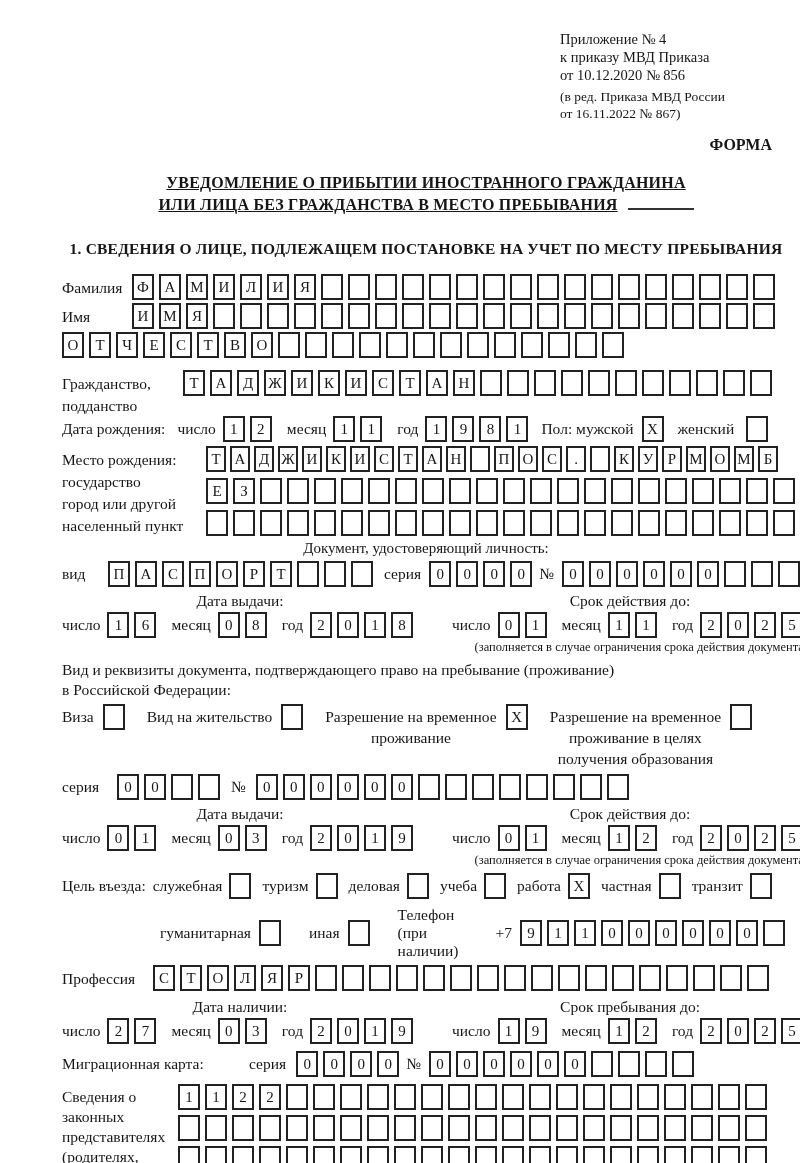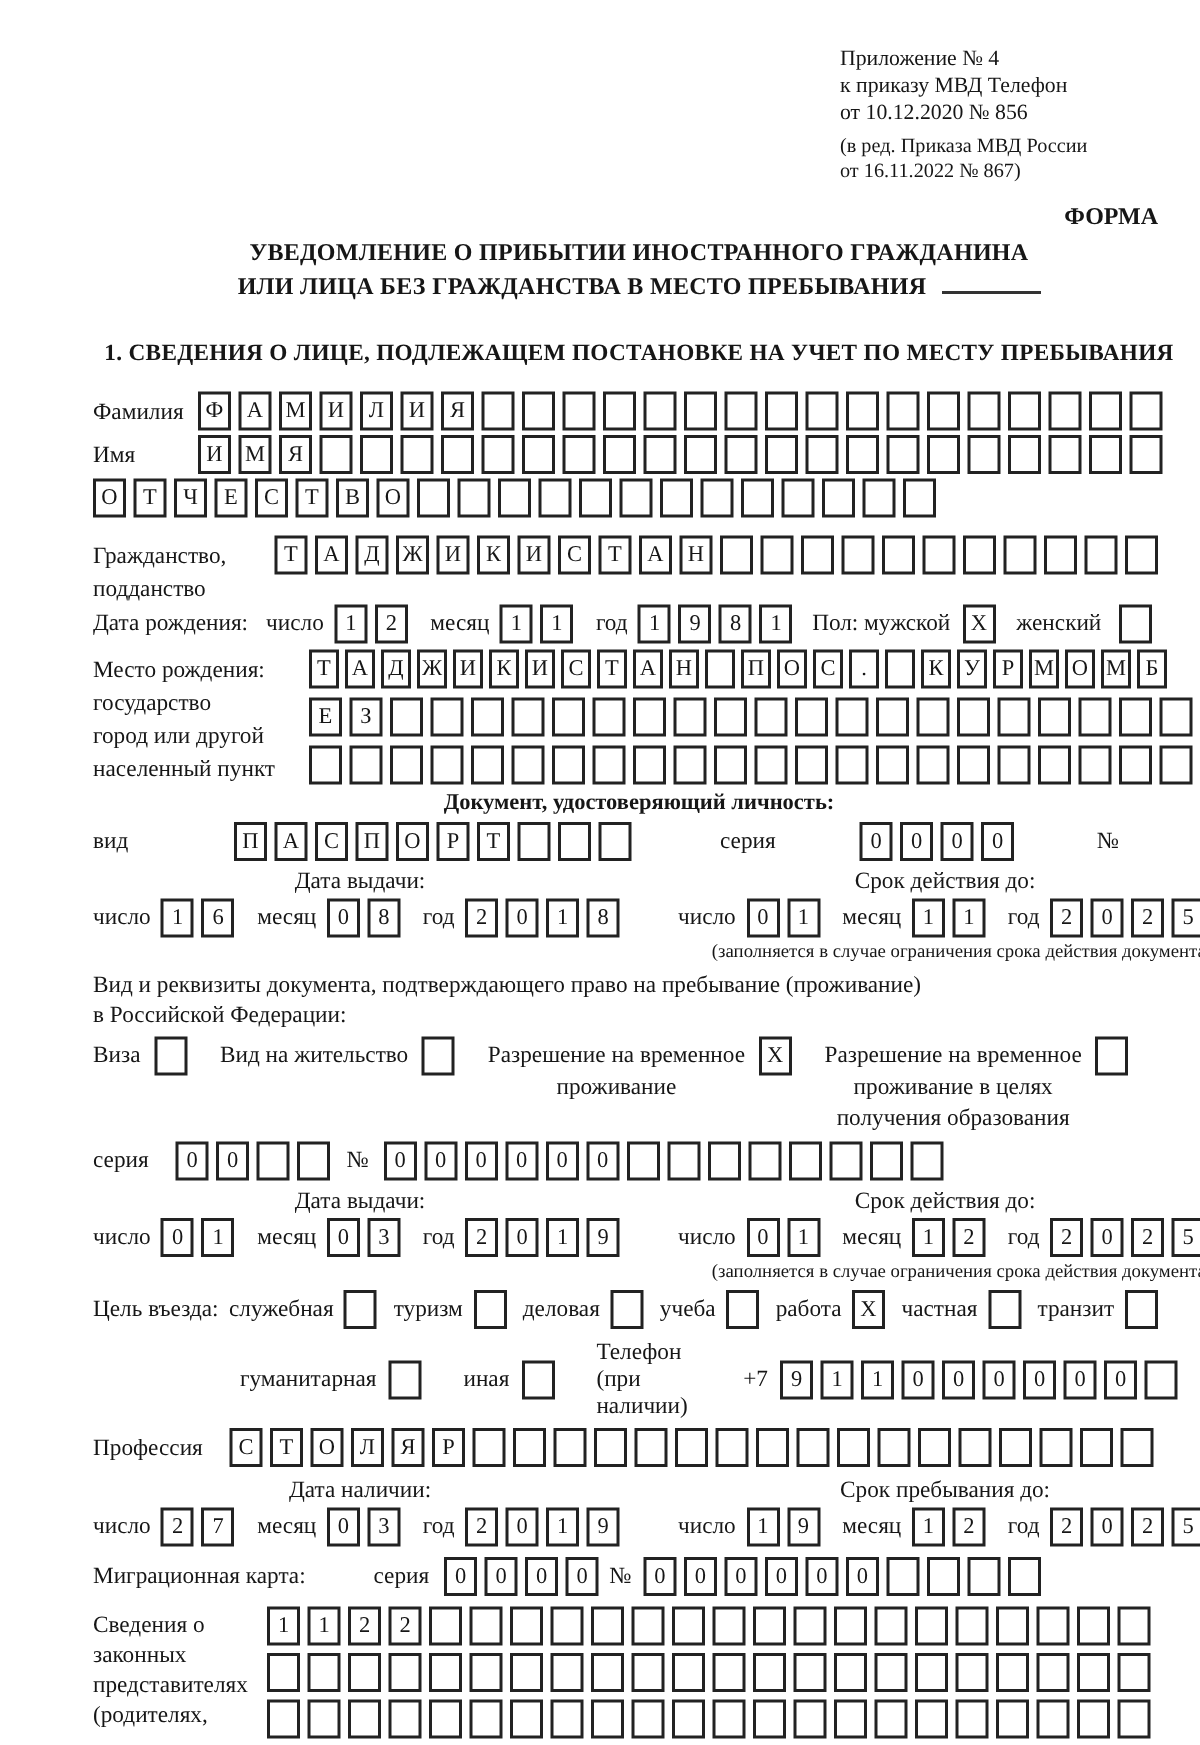--- a/index.html
+++ b/index.html
@@ -9,41 +9,41 @@
     color:#161616;-webkit-font-smoothing:antialiased;
   }
   .page{width:800px;height:1163px;padding:30px 10px 0 62px;box-sizing:border-box;overflow:hidden;position:relative;}
 
   
   .hdr-block{margin-left:498px;font-size:14.5px;line-height:18px;}
   .hdr-edition{font-size:13.5px;line-height:17px;margin-top:4px;}
   .form-label{font-weight:bold;font-size:16px;text-align:right;margin:14px 18px 0 0;}
 
   
-  .title{font-weight:bold;font-size:16px;text-align:center;line-height:22px;margin-top:4px;letter-spacing:.2px;}
+  .title{font-weight:bold;font-size:16px;text-align:center;line-height:22px;margin-top:18px;letter-spacing:.2px;text-decoration:underline;}
   .blank-line{display:inline-block;width:66px;border-bottom:2px solid #333;height:14px;margin-left:10px;}
   .sect-heading{font-weight:bold;font-size:15.5px;text-align:center;margin-top:24px;letter-spacing:.2px;}
 
   
   .cells{display:flex;flex:none;}
   .cell{
     box-sizing:border-box;flex:none;width:22px;height:26px;border:2px solid #222;
     margin-right:5px;display:flex;align-items:center;justify-content:center;
     font-size:15px;line-height:1;background:#fff;
   }
   .compact .cell{width:20px;margin-right:4px;}
   .chk{margin-right:0;}
 
   .f-row{display:flex;align-items:flex-start;}
   .h26{height:26px;}
   .f-label{flex:none;font-size:15.5px;line-height:22px;padding-top:3px;}
   .w70{width:70px;} .w143{width:143px;} .w121{width:121px;} .w144{width:144px;}
   .w90{width:91px;} .w187{width:187px;} .w116{width:116px;}
 
-  .doc-heading{font-weight:bold;font-size:15px;text-align:center;margin-top:2px;line-height:18px;}
+  .doc-heading{font-weight:normal;font-size:15px;text-align:center;margin-top:2px;line-height:18px;}
 
   
   .date-sec{display:flex;align-items:flex-start;}
   .date-col{display:flex;flex-direction:column;}
   .date-col .dhead{font-size:15.5px;text-align:center;line-height:18px;margin-bottom:2px;}
   .dline{display:flex;align-items:center;font-size:15.5px;}
   .dline .dlbl{margin:0 7px 0 0;}
   .dline .dlbl2{margin:0 7px 0 10px;}
   .date-col.right{margin-left:34px;}
   .dnote{font-size:12.5px;line-height:15px;text-align:right;white-space:nowrap;margin-top:2px;}
@@ -73,21 +73,21 @@
   .rep-rows .cells{margin-bottom:5px;}
   .rep-label{line-height:20px;}
 </style>
 </head>
 <body>
 
 <div class="page">
 
   <div class="hdr-block">
     <div>Приложение № 4</div>
-    <div>к приказу МВД Телефон</div>
+    <div>к приказу МВД Приказа</div>
     <div>от 10.12.2020 № 856</div>
     <div class="hdr-edition">
       <div>(в ред. Приказа МВД России</div>
       <div>от 16.11.2022 № 867)</div>
     </div>
   </div>
   <div class="form-label">ФОРМА</div>
 
   <div class="title">
     <div>УВЕДОМЛЕНИЕ О ПРИБЫТИИ ИНОСТРАННОГО ГРАЖДАНИНА</div>
@@ -320,21 +320,21 @@
           <span class="cell"></span>
           <span class="cell"></span>
           <span class="cell"></span>
           <span class="cell"></span>
         </div>
     </div>
   </div>
 
   <div class="doc-heading">Документ, удостоверяющий личность:</div>
 
-  <div class="f-row mt4 h26" style="align-items:center;gap:48px;">
+  <div class="f-row mt4 h26" style="align-items:center;">
     <span class="f-label" style="padding-top:0;width:46px;">вид</span>
     <span class="cells">
         <span class="cell">П</span>
         <span class="cell">А</span>
         <span class="cell">С</span>
         <span class="cell">П</span>
         <span class="cell">О</span>
         <span class="cell">Р</span>
         <span class="cell">Т</span>
         <span class="cell"></span>

